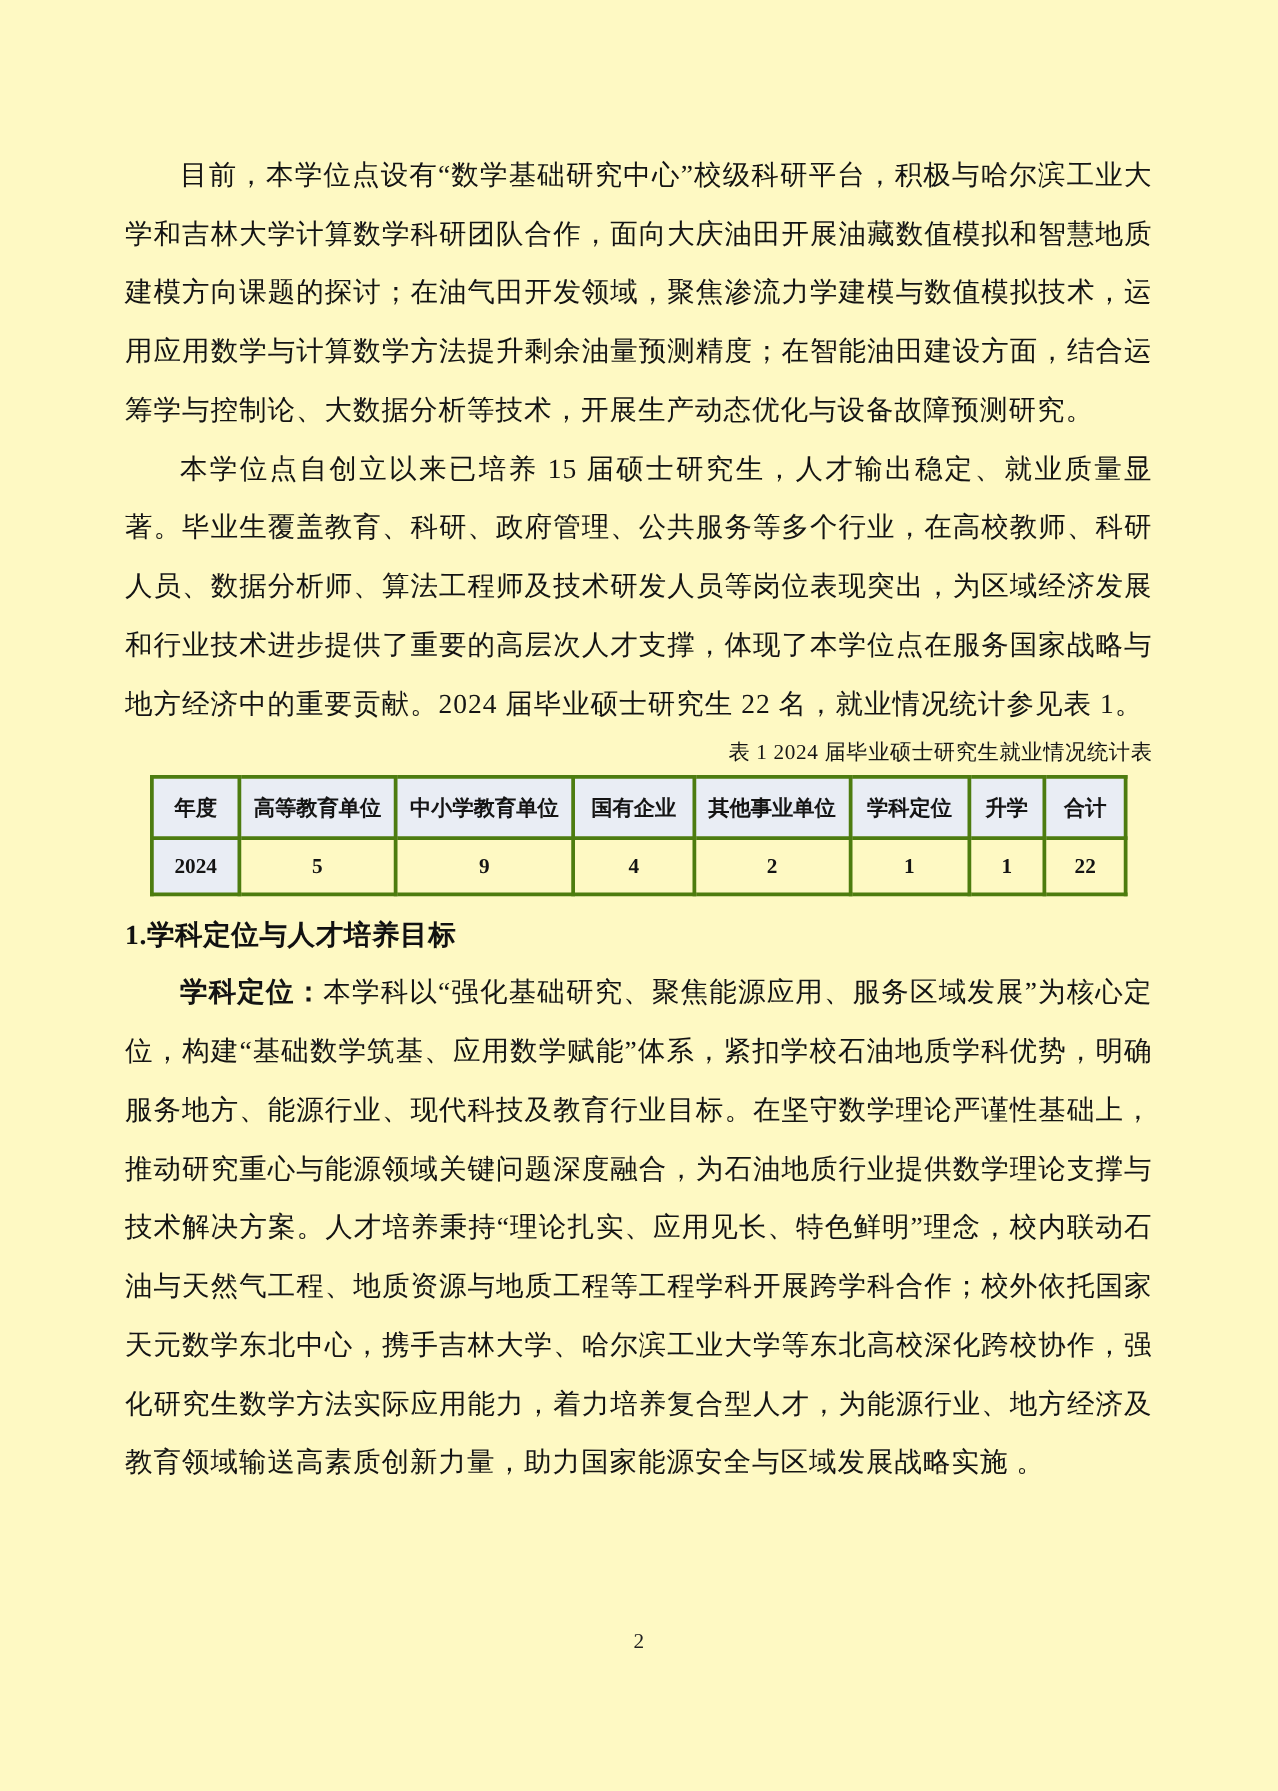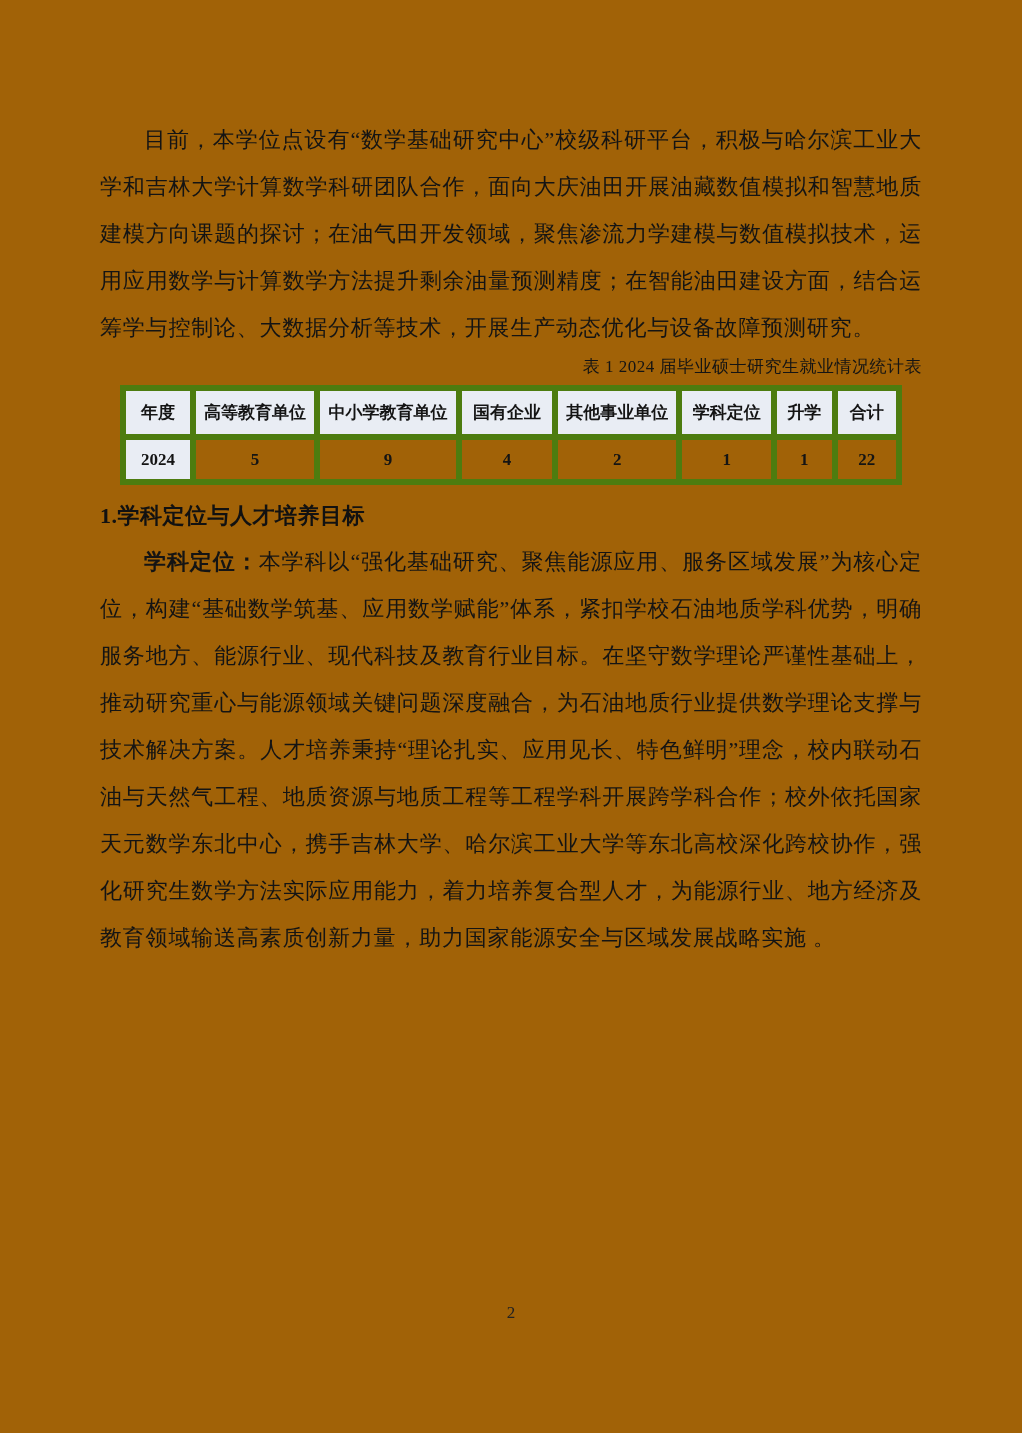--- a/index.html
+++ b/index.html
@@ -1,19 +1,19 @@
 <!DOCTYPE html>
 <html><head>
 <meta charset="utf-8">
 <style>
   * { margin:0; padding:0; box-sizing:border-box; }
   html,body { background:#ffffff; }
   .page {
     width:1022px; height:1433px;
-    background:#a16207;
+    background:#fef9c3;
     position:relative;
     padding:116px 100px 0 100px;
     font-family:"Liberation Serif","DejaVu Serif",serif;
     color:#141414;
     overflow:hidden;
   }
   .body-text {
     font-size:22px;
     line-height:47px;
     text-align:justify;
@@ -30,21 +30,21 @@
     letter-spacing:0.5px;
   }
   table.stats {
     width:782px;
     margin:0 auto;
     border-collapse:collapse;
     border:2px solid #000000;
     table-layout:fixed;
   }
   table.stats th, table.stats td {
-    border:6px solid #4d7c0f;
+    border:3px solid #4d7c0f;
     text-align:center;
     vertical-align:middle;
     font-weight:bold;
     font-size:17px;
     padding:0 2px;
   }
   table.stats thead tr { height:49px; }
   table.stats tbody tr { height:45px; }
   table.stats thead th { background:#e9edf4; }
   table.stats td.row-head { background:#e9edf4; }
@@ -65,20 +65,21 @@
     color:#222222;
   }
 </style>
 </head>
 <body>
 
 <div class="page">
 
   <p class="body-text">目前，本学位点设有“数学基础研究中心”校级科研平台，积极与哈尔滨工业大学和吉林大学计算数学科研团队合作，面向大庆油田开展油藏数值模拟和智慧地质建模方向课题的探讨；在油气田开发领域，聚焦渗流力学建模与数值模拟技术，运用应用数学与计算数学方法提升剩余油量预测精度；在智能油田建设方面，结合运筹学与控制论、大数据分析等技术，开展生产动态优化与设备故障预测研究。</p>
 
+  <p class="body-text">本学位点自创立以来已培养 15 届硕士研究生，人才输出稳定、就业质量显著。毕业生覆盖教育、科研、政府管理、公共服务等多个行业，在高校教师、科研人员、数据分析师、算法工程师及技术研发人员等岗位表现突出，为区域经济发展和行业技术进步提供了重要的高层次人才支撑，体现了本学位点在服务国家战略与地方经济中的重要贡献。2024 届毕业硕士研究生 22 名，就业情况统计参见表 1。</p>
 
   <div class="table-caption">表 1 2024 届毕业硕士研究生就业情况统计表</div>
 
   <table class="stats">
     <colgroup>
       <col style="width:9%">
       <col style="width:16%">
       <col style="width:18.3%">
       <col style="width:12.4%">
       <col style="width:16%">

